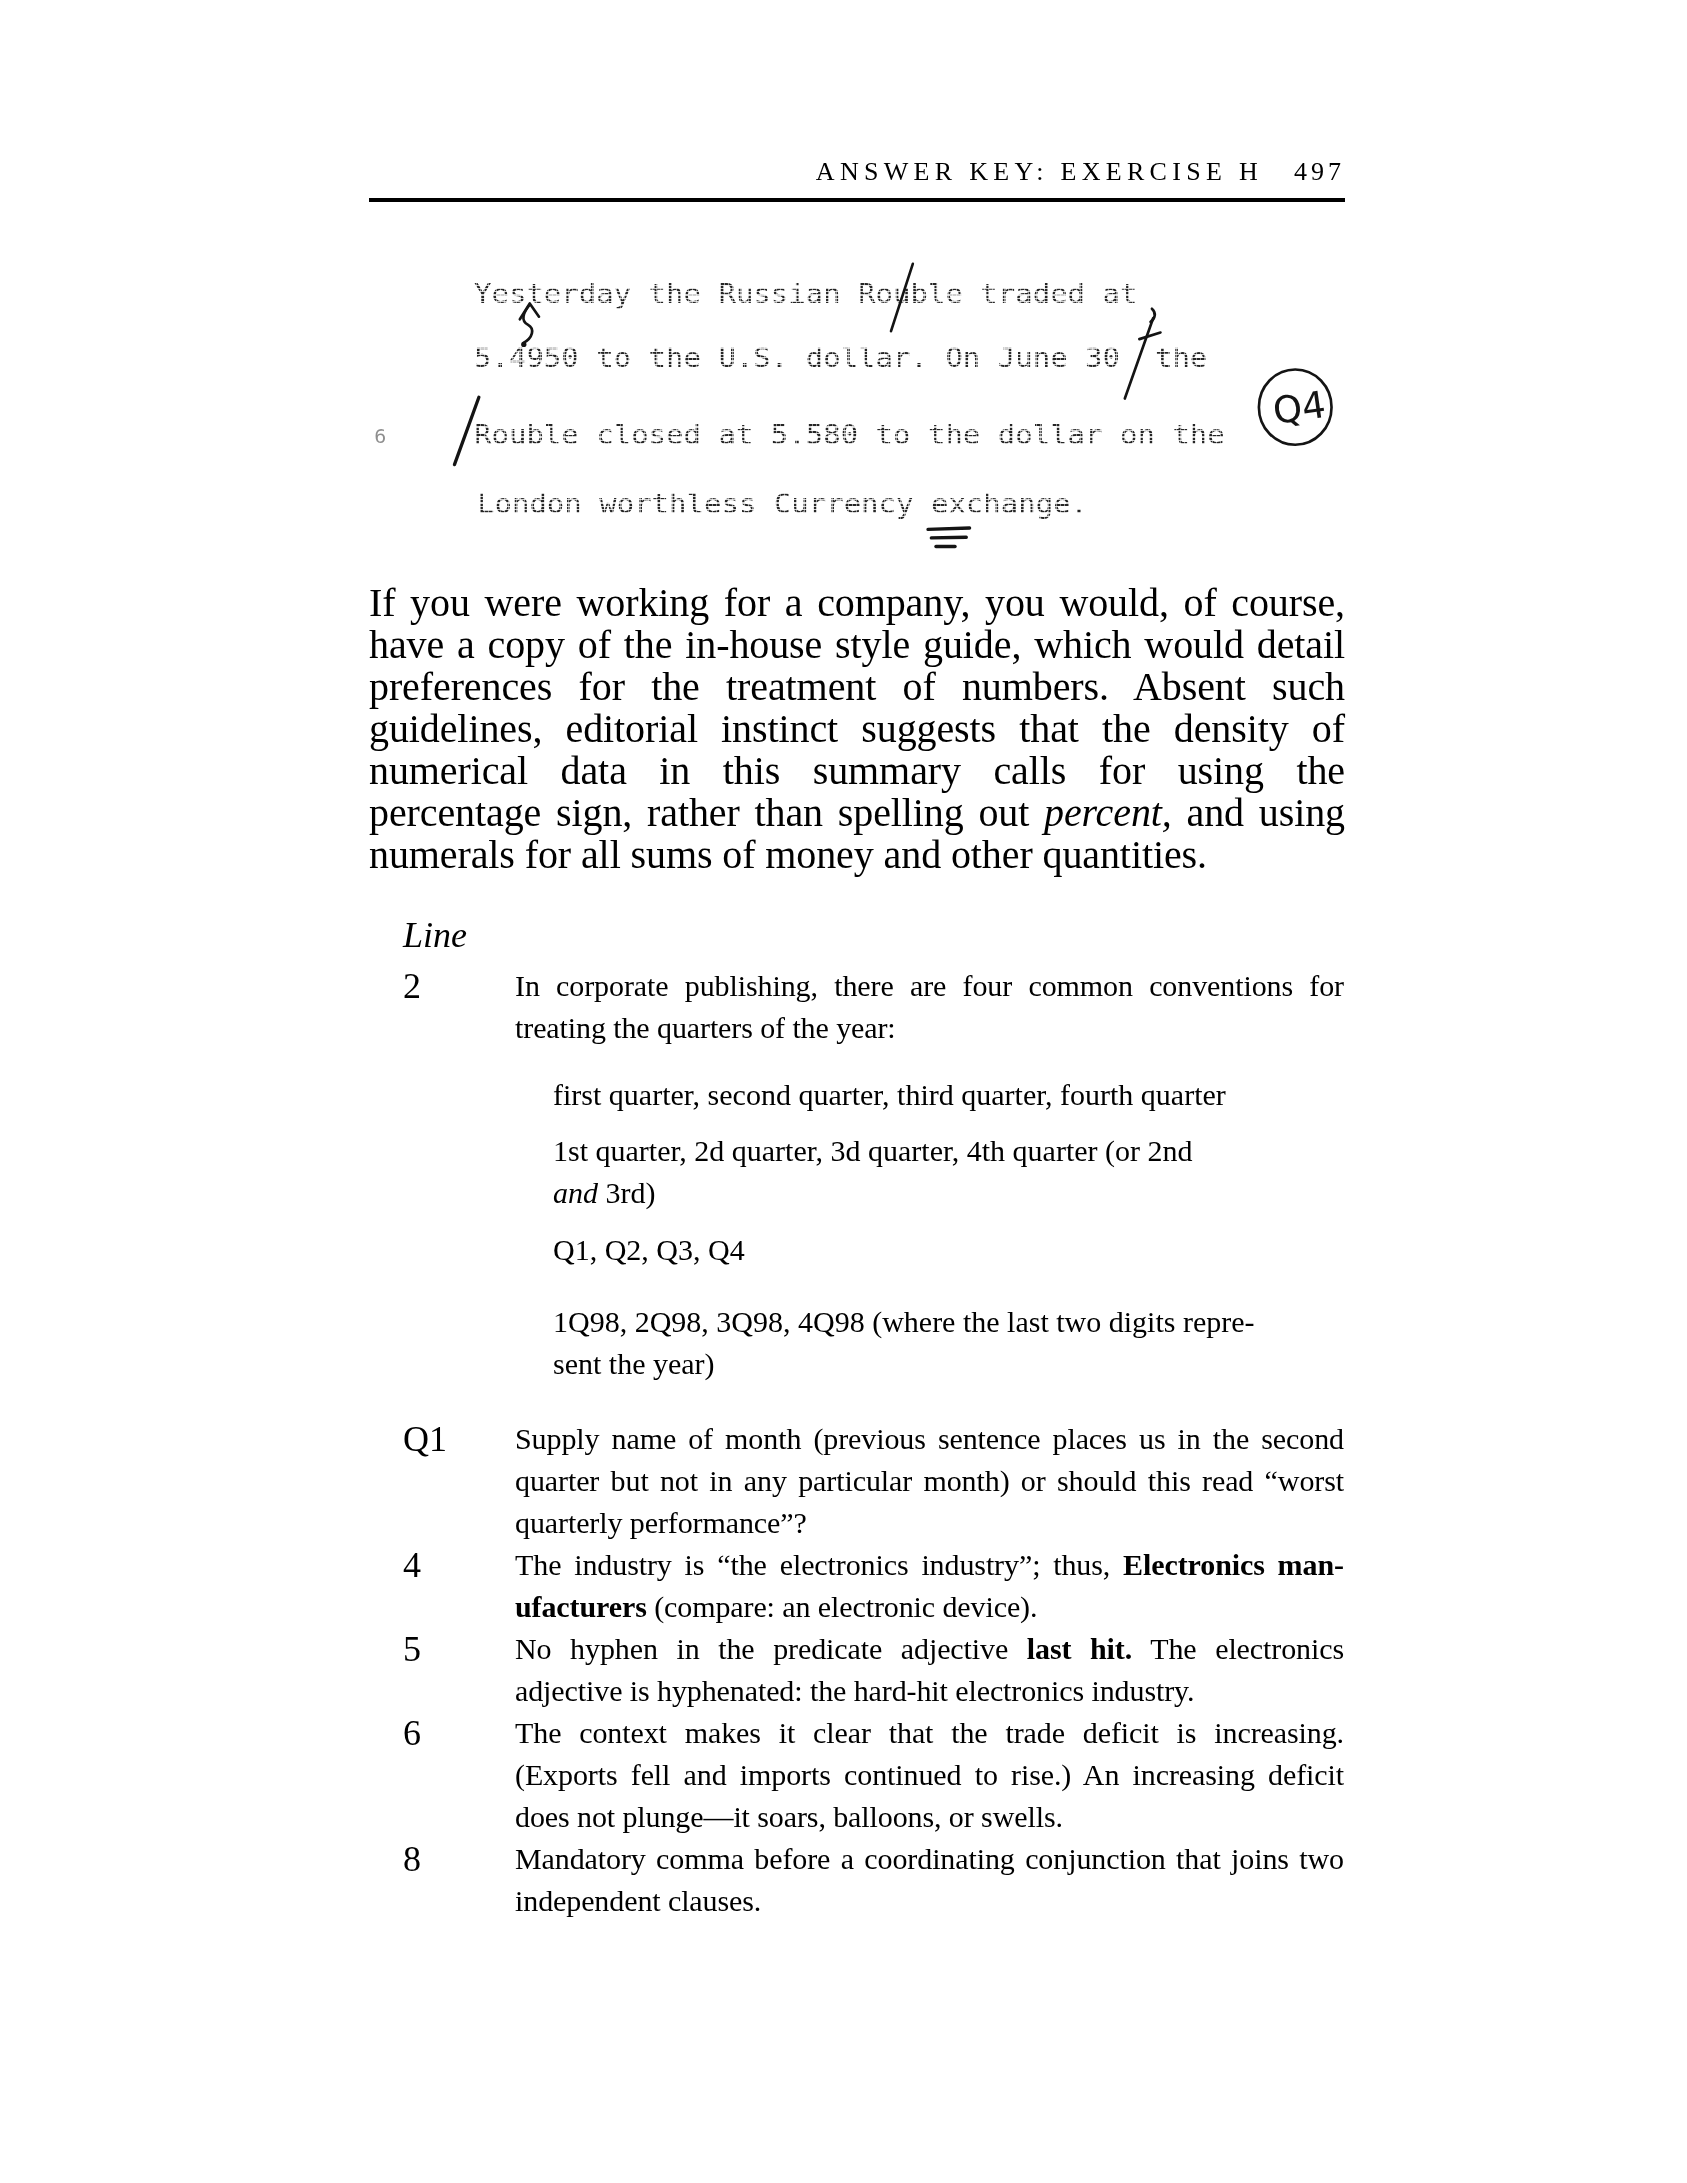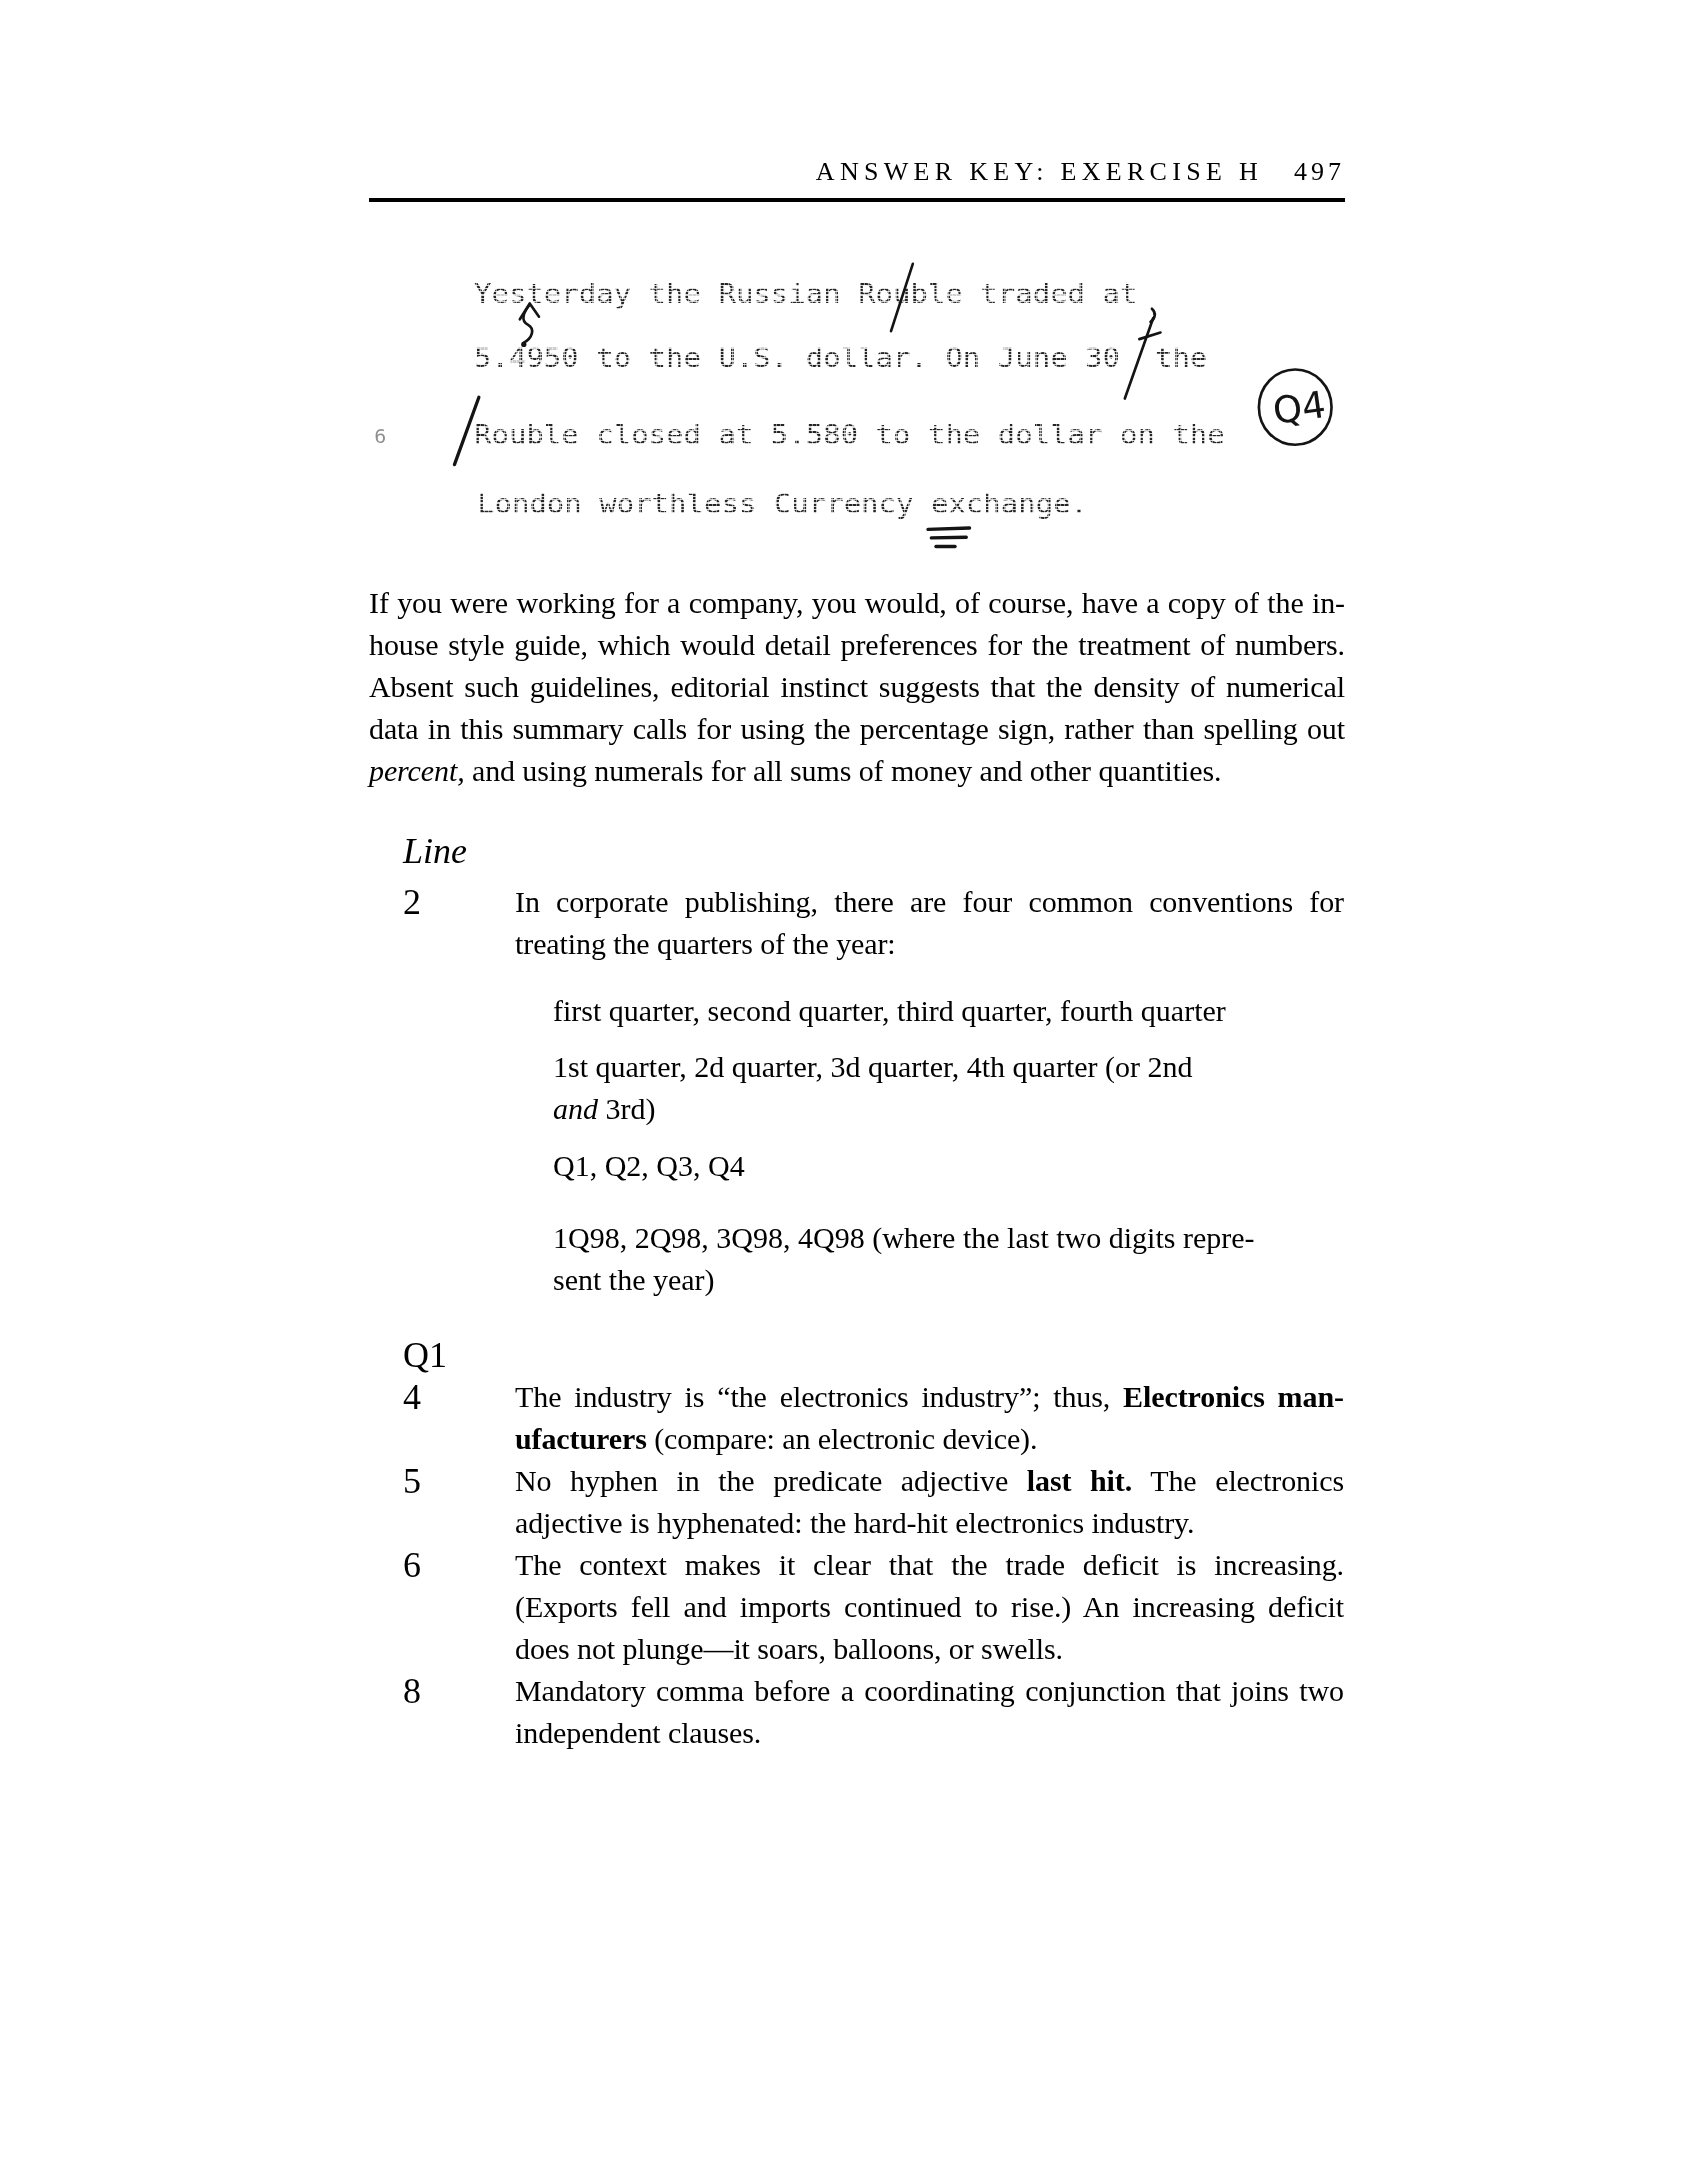--- a/index.html
+++ b/index.html
@@ -49,21 +49,21 @@
   .marks text{fill:#141414;font-family:"DejaVu Sans",sans-serif;font-size:56px;}
   .margin-mark{
     position:absolute;left:5.3px;top:143px;z-index:3;
     font-family:"DejaVu Sans Mono",monospace;font-size:20px;color:#333;
     opacity:.55;filter:blur(0.7px);
   }
 
   
   .intro{
     margin:17px 0 0 0;
-    font-size:30px;line-height:42px;letter-spacing:-0.1px;
+    font-size:40px;line-height:42px;letter-spacing:-0.1px;
     text-align:justify;hyphens:manual;
   }
   .it{font-style:italic;}
   .bd{font-weight:bold;}
 
   .comments{margin:38px 0 0 34px;width:941px;}
   .crow{display:grid;grid-template-columns:112px 1fr;}
   .chead{font-size:30px;line-height:42px;}
   #rows .crow:first-child{margin-top:9.3px;}
   .num{font-size:36px;line-height:42px;}
@@ -140,20 +140,23 @@
                 <div class="subitem"><span>first quarter, second quarter, third quarter, fourth quarter</span></div>
                 <div class="subitem"><span>1st quarter, 2d quarter, 3d quarter, 4th quarter (or 2nd</span><br><span class="it">and</span><span> 3rd)</span></div>
                 <div class="subitem"><span>Q1, Q2, Q3, Q4</span></div>
                 <div class="subitem"><span>1Q98, 2Q98, 3Q98, 4Q98 (where the last two digits repre-</span><br><span>sent the year)</span></div>
               </div>
             </div>
   </div>
 
   <div class="crow">
     <span class="num">Q1</span>
+    <div class="cellwrap">
+      <div class="cell"><span>Supply name of month (previous sentence places us in the sec­ond quarter but not in any particular month) or should this read “worst quarterly performance”?</span></div>
+    </div>
   </div>
 
   <div class="crow">
     <span class="num">4</span>
     <div class="cellwrap">
       <div class="cell"><span>The industry is “the electronics industry”; thus, </span><span class="bd">Electronics man­ufacturers</span><span> (compare: an electronic device).</span></div>
     </div>
   </div>
 
   <div class="crow">

